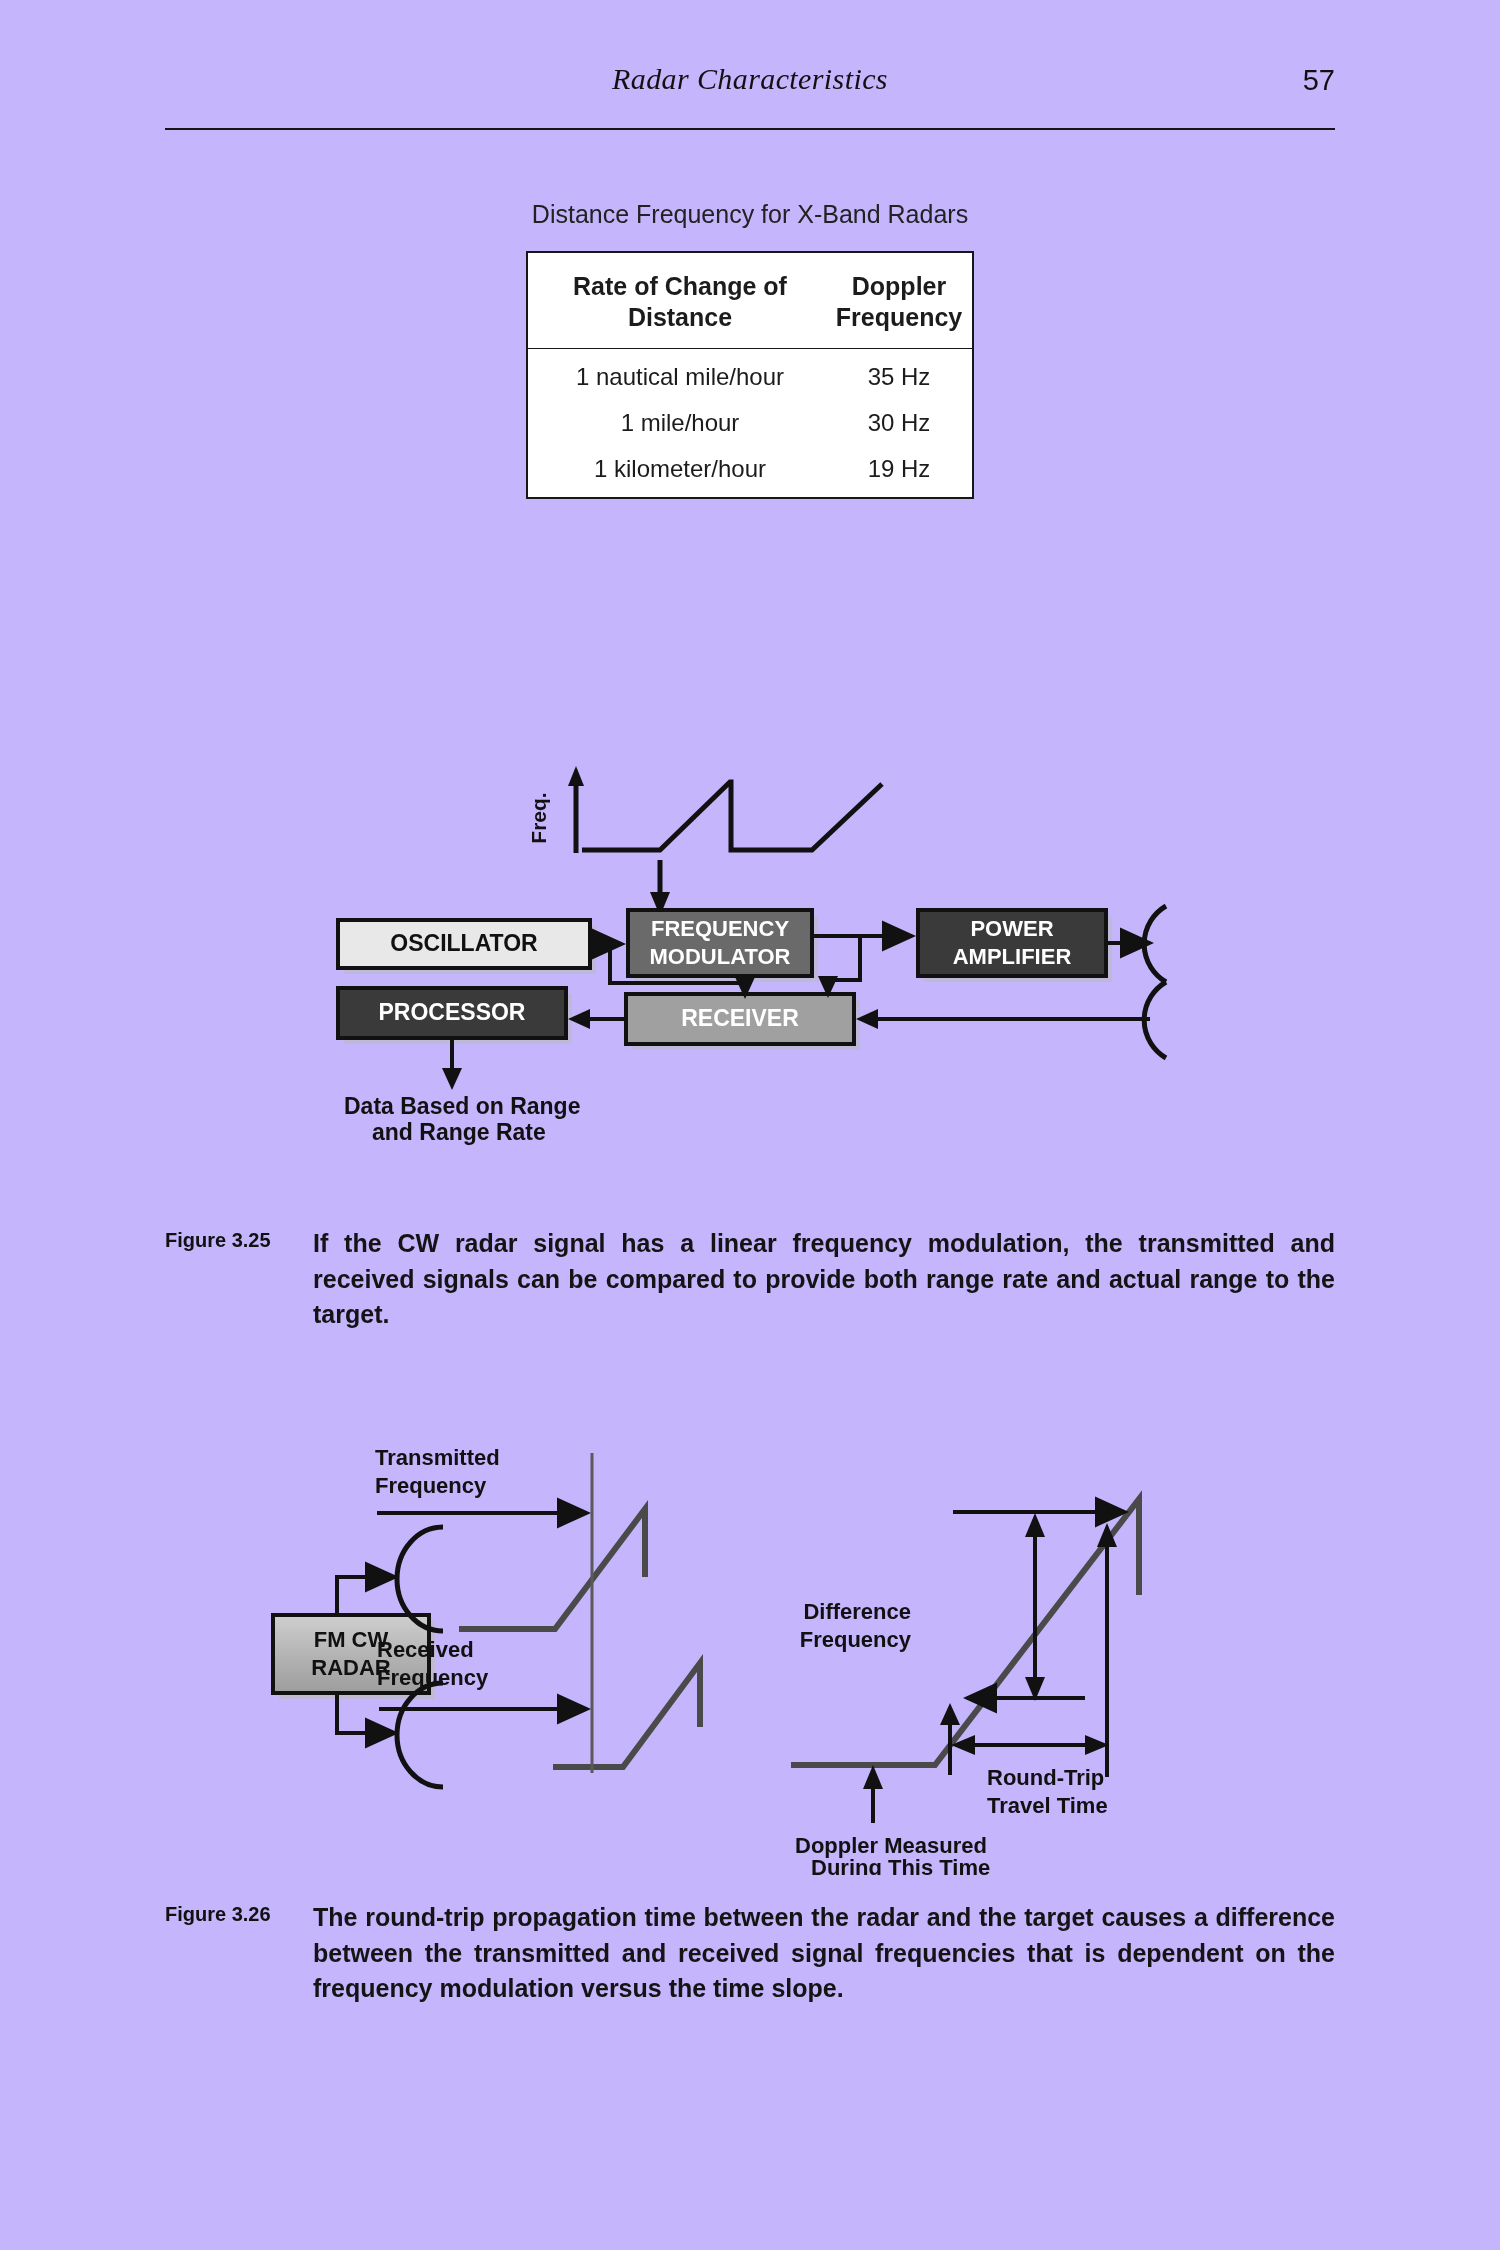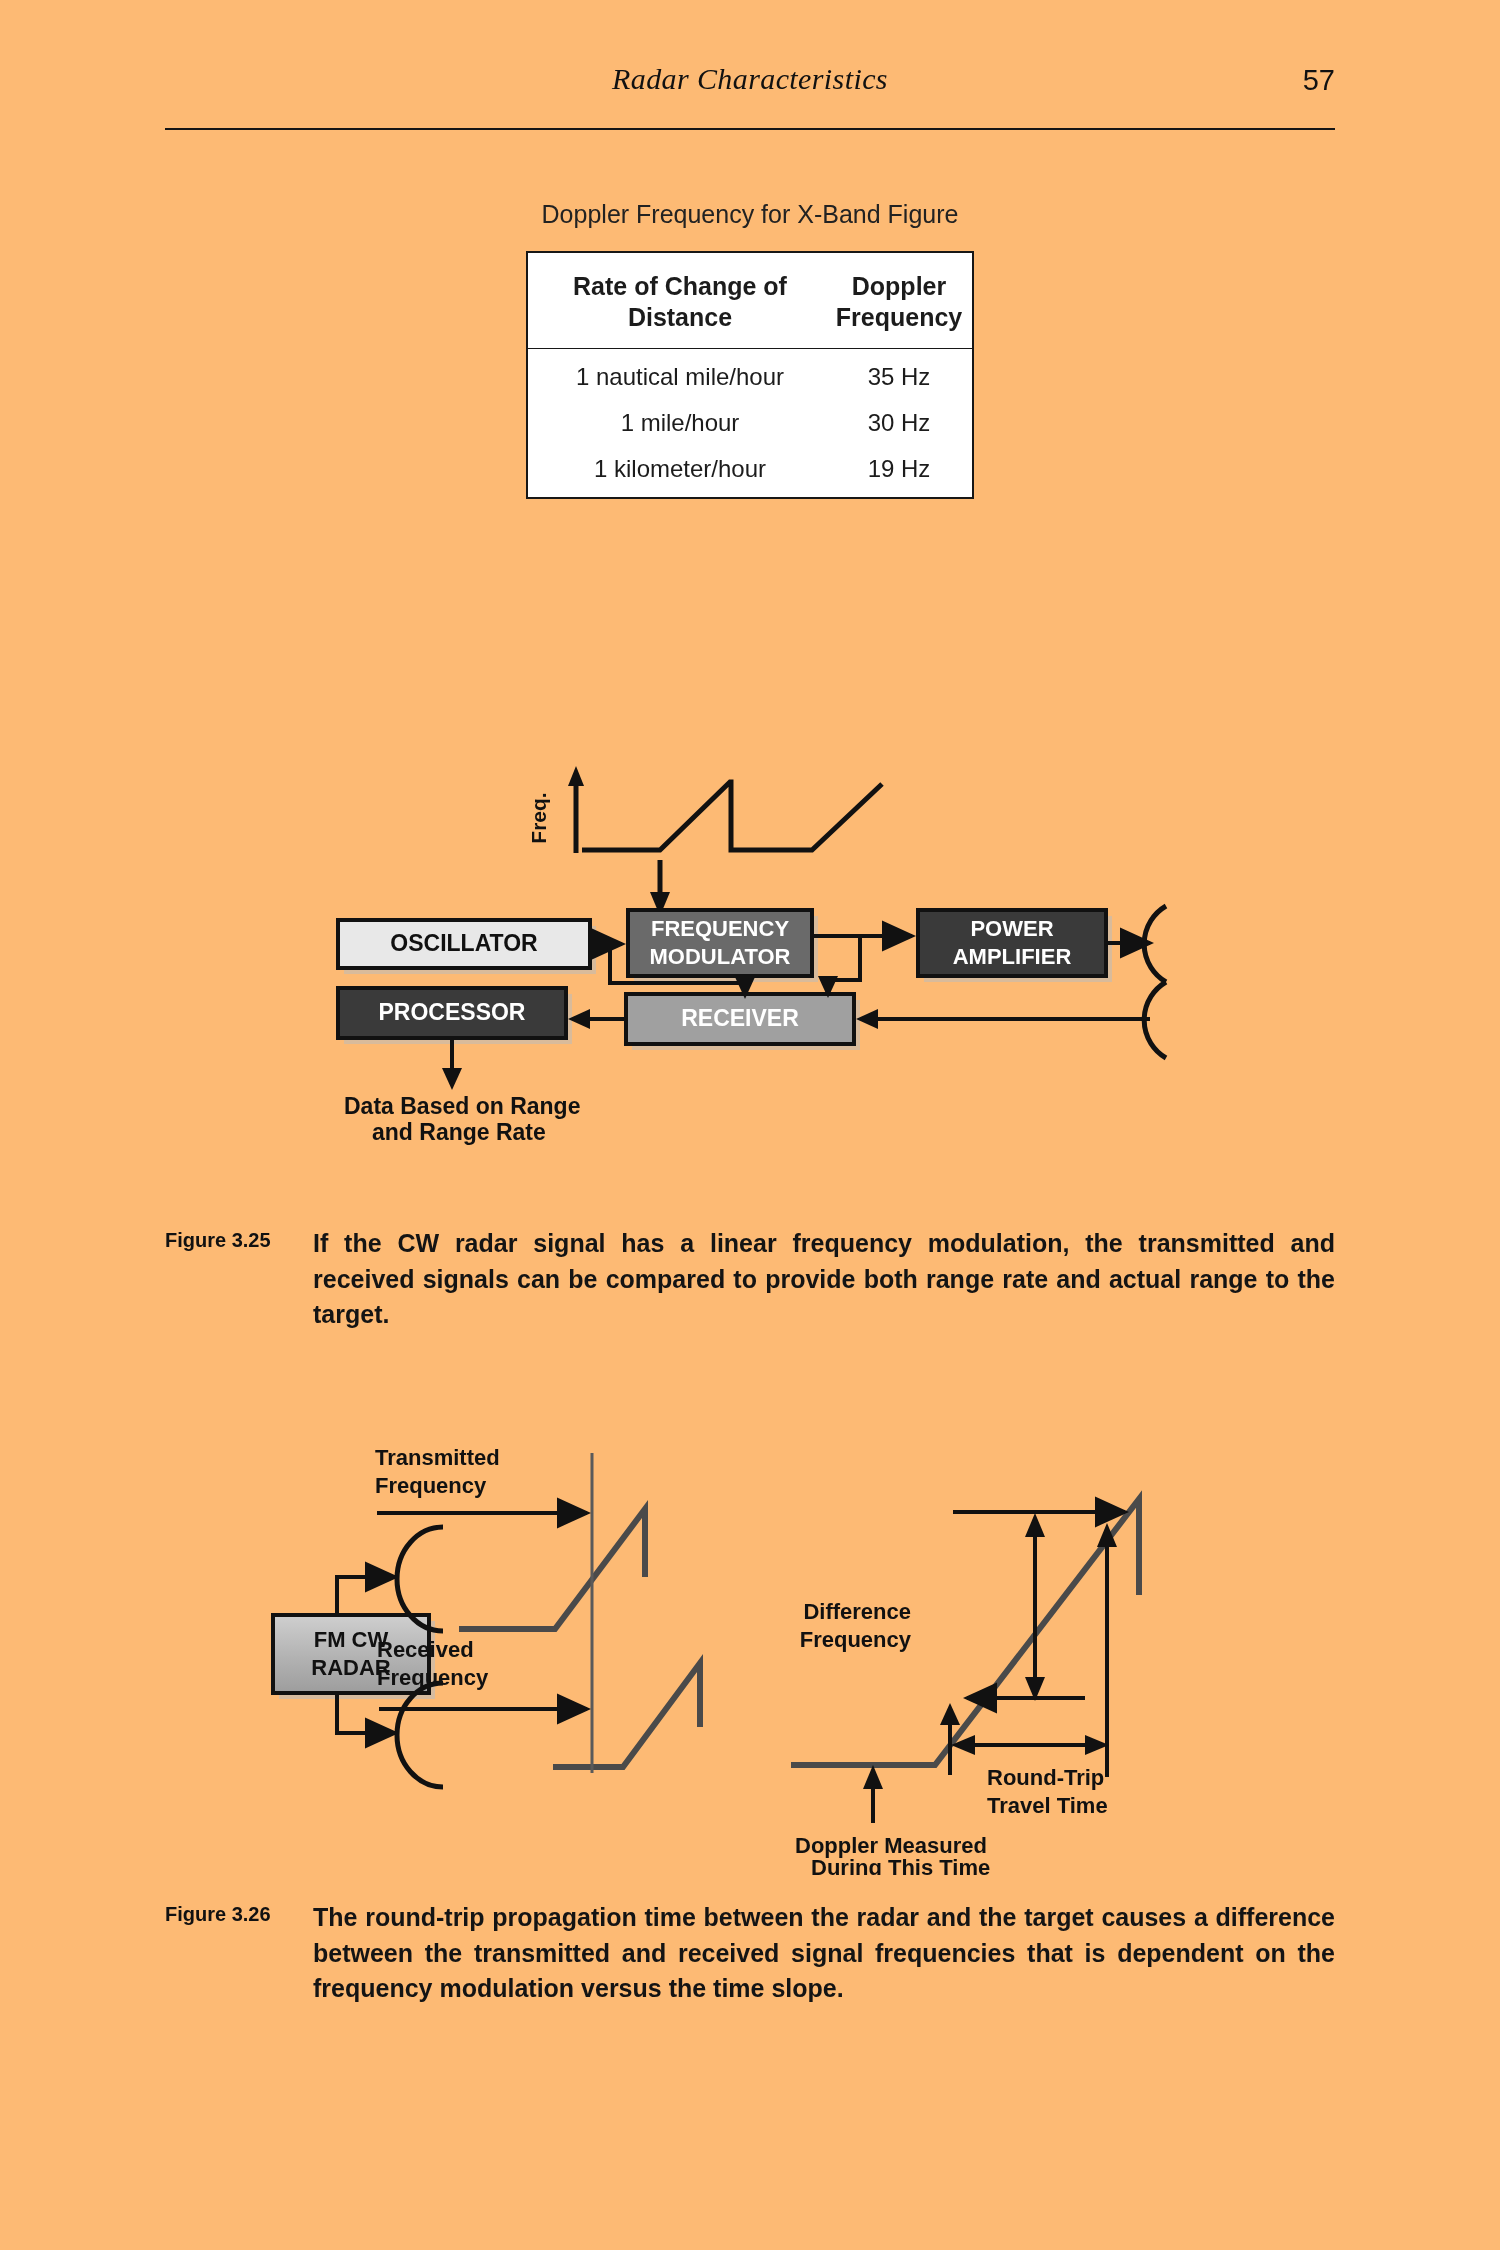--- a/index.html
+++ b/index.html
@@ -11,21 +11,21 @@
     width: 1500px;
     height: 2250px;
     position: relative;
     font-family: "Liberation Sans", sans-serif;
     color: #1a1a1a;
     overflow: hidden;
   }
   .page {
     position: absolute;
     inset: 0;
-    background: #fdba74;
+    background: #c4b5fd;
   }
 
   
   .runhead {
     position: absolute;
     left: 165px;
     right: 165px;
     top: 62px;
     height: 50px;
   }
@@ -145,21 +145,21 @@
 
 <div class="page">
 
   <div class="runhead">
     <div class="runhead-title">Radar Characteristics</div>
     <div class="runhead-pageno">57</div>
   </div>
   <div class="runhead-rule"></div>
 
   <div class="tablewrap">
-    <div class="table-subtitle">Doppler Frequency for X-Band Figure</div>
+    <div class="table-subtitle">Distance Frequency for X-Band Radars</div>
 
     <table class="data-table">
       <thead>
         <tr>
           <th class="col-a">
             <span>Rate of Change of</span><br>
             <span>Distance</span>
           </th>
           <th class="col-b">
             <span>Doppler</span><br>

